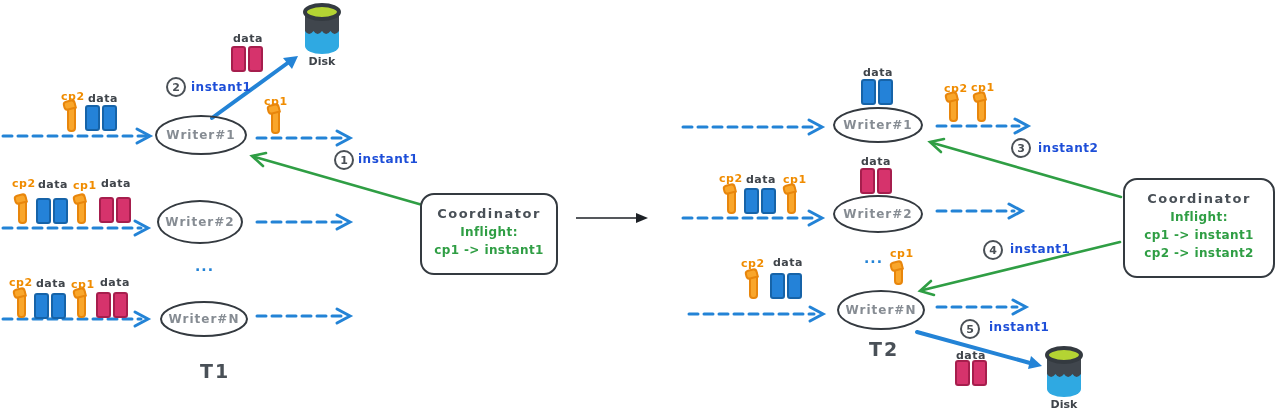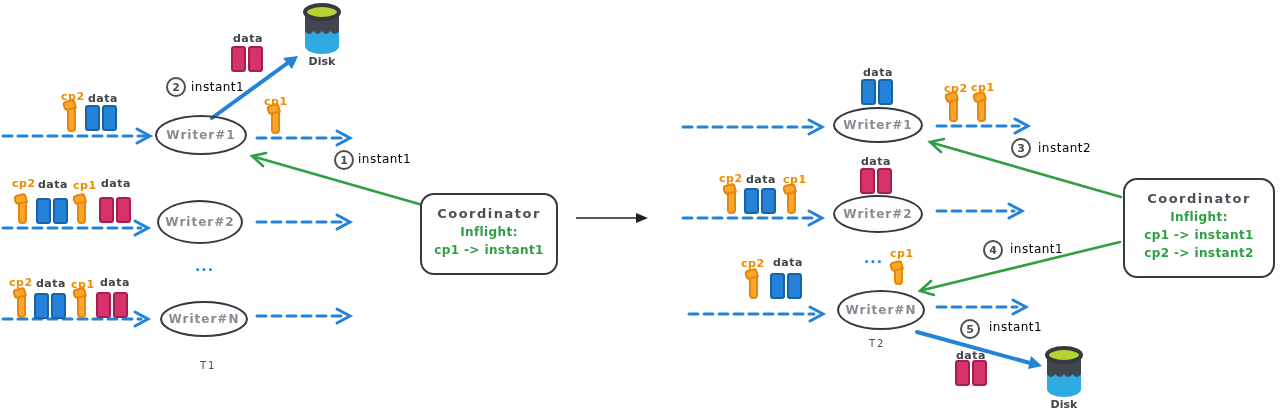--- a/index.html
+++ b/index.html
@@ -19,23 +19,23 @@
   .bar{position:absolute;width:9px;background:#f9a62b;border:2px solid #e8860c;border-radius:4px;
        box-sizing:border-box;}
   .bar::before{content:"";position:absolute;top:-4px;left:-6px;width:9px;height:6px;
        background:#f9a62b;border:2px solid #e8860c;border-radius:4px 4px 0 4px;transform:rotate(-14deg);}
   .drect{position:absolute;width:15px;height:26px;border-radius:3px;box-sizing:border-box;border:2px solid;}
   .drect.blue{background:#2482d8;border-color:#1663a8;}
   .drect.pink{background:#d6336c;border-color:#a61e4d;}
   .circ{position:absolute;width:20px;height:20px;border:2px solid #4a5056;border-radius:50%;
         color:#4a5056;font-weight:bold;font-size:11px;display:flex;align-items:center;
         justify-content:center;box-sizing:border-box;background:#fff;}
-  .step{position:absolute;color:#000000;font-weight:normal;font-size:12px;letter-spacing:.5px;white-space:nowrap;}
+  .step{position:absolute;color:#1d4ed8;font-weight:bold;font-size:12px;letter-spacing:.5px;white-space:nowrap;}
   .dots{position:absolute;color:#2383d6;font-weight:bold;font-size:14px;letter-spacing:1px;}
-  .plabel{position:absolute;color:#495057;font-weight:normal;font-size:10px;letter-spacing:2px;}
+  .plabel{position:absolute;color:#495057;font-weight:bold;font-size:19px;letter-spacing:2px;}
   .disk{position:absolute;}
   .disk-label{position:absolute;color:#3f444a;font-weight:bold;font-size:11px;text-align:center;width:44px;}
 </style>
 </head>
 <body>
 
 <div class="canvas">
 
   <svg class="arrows" viewBox="0 0 1280 417">
 

